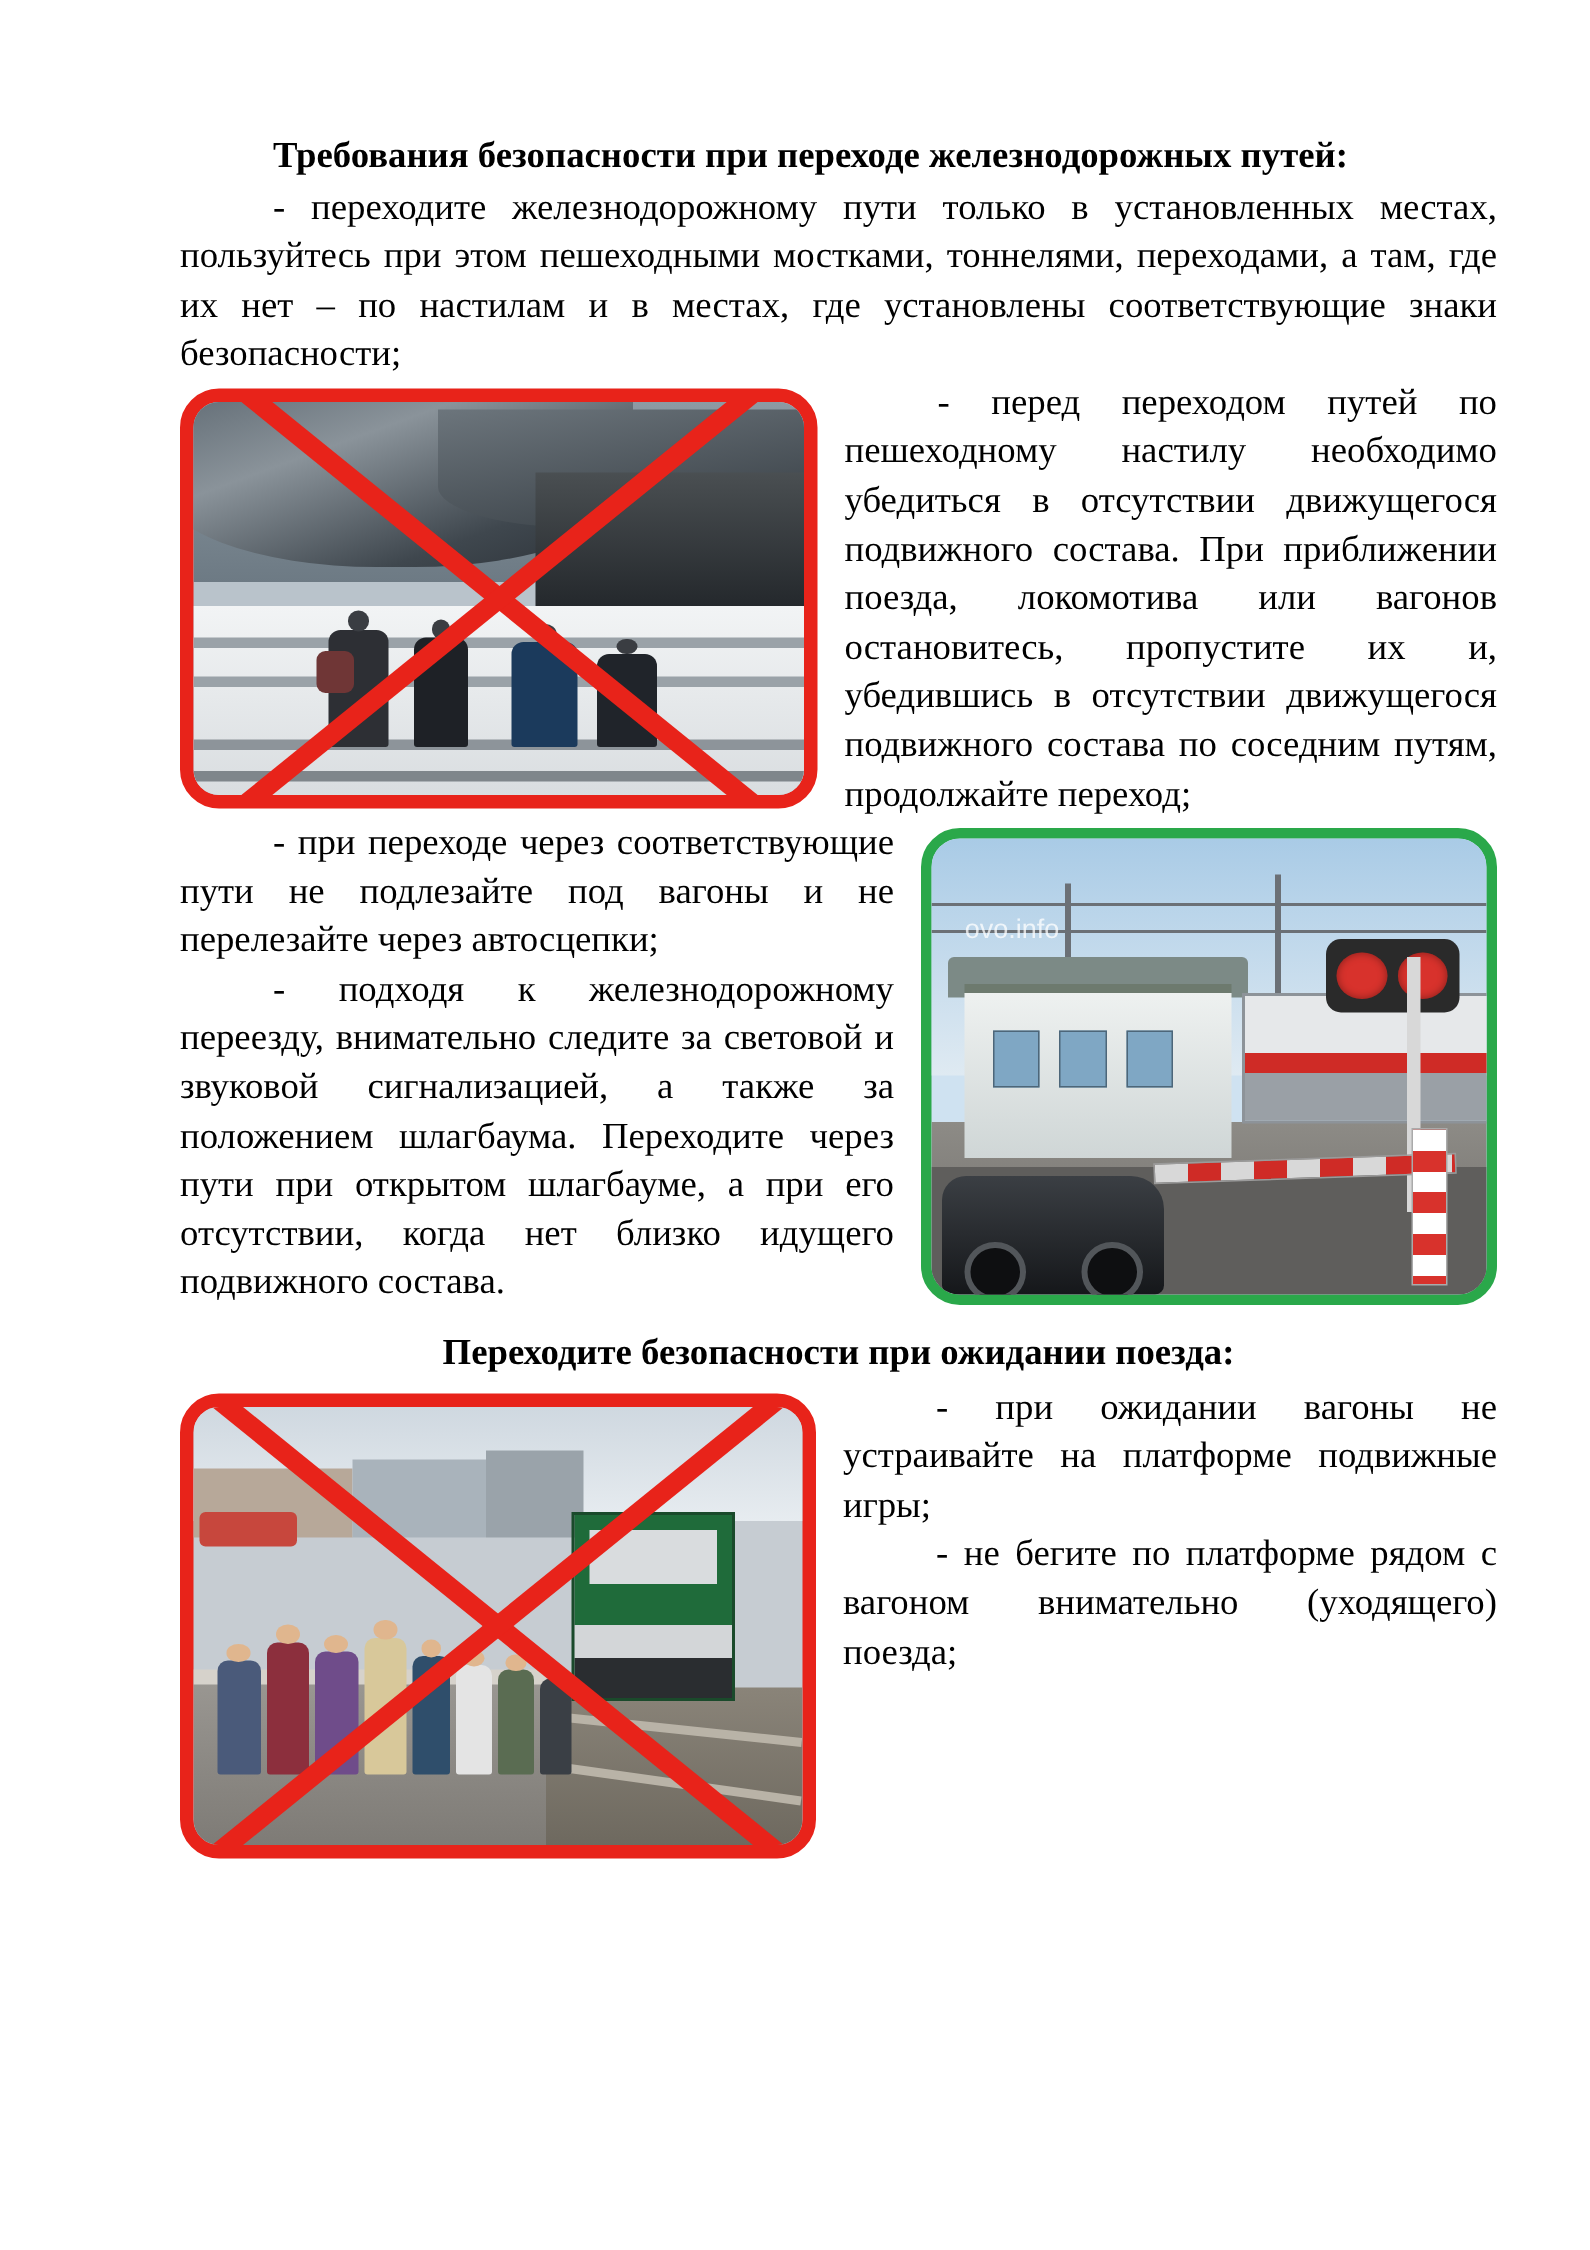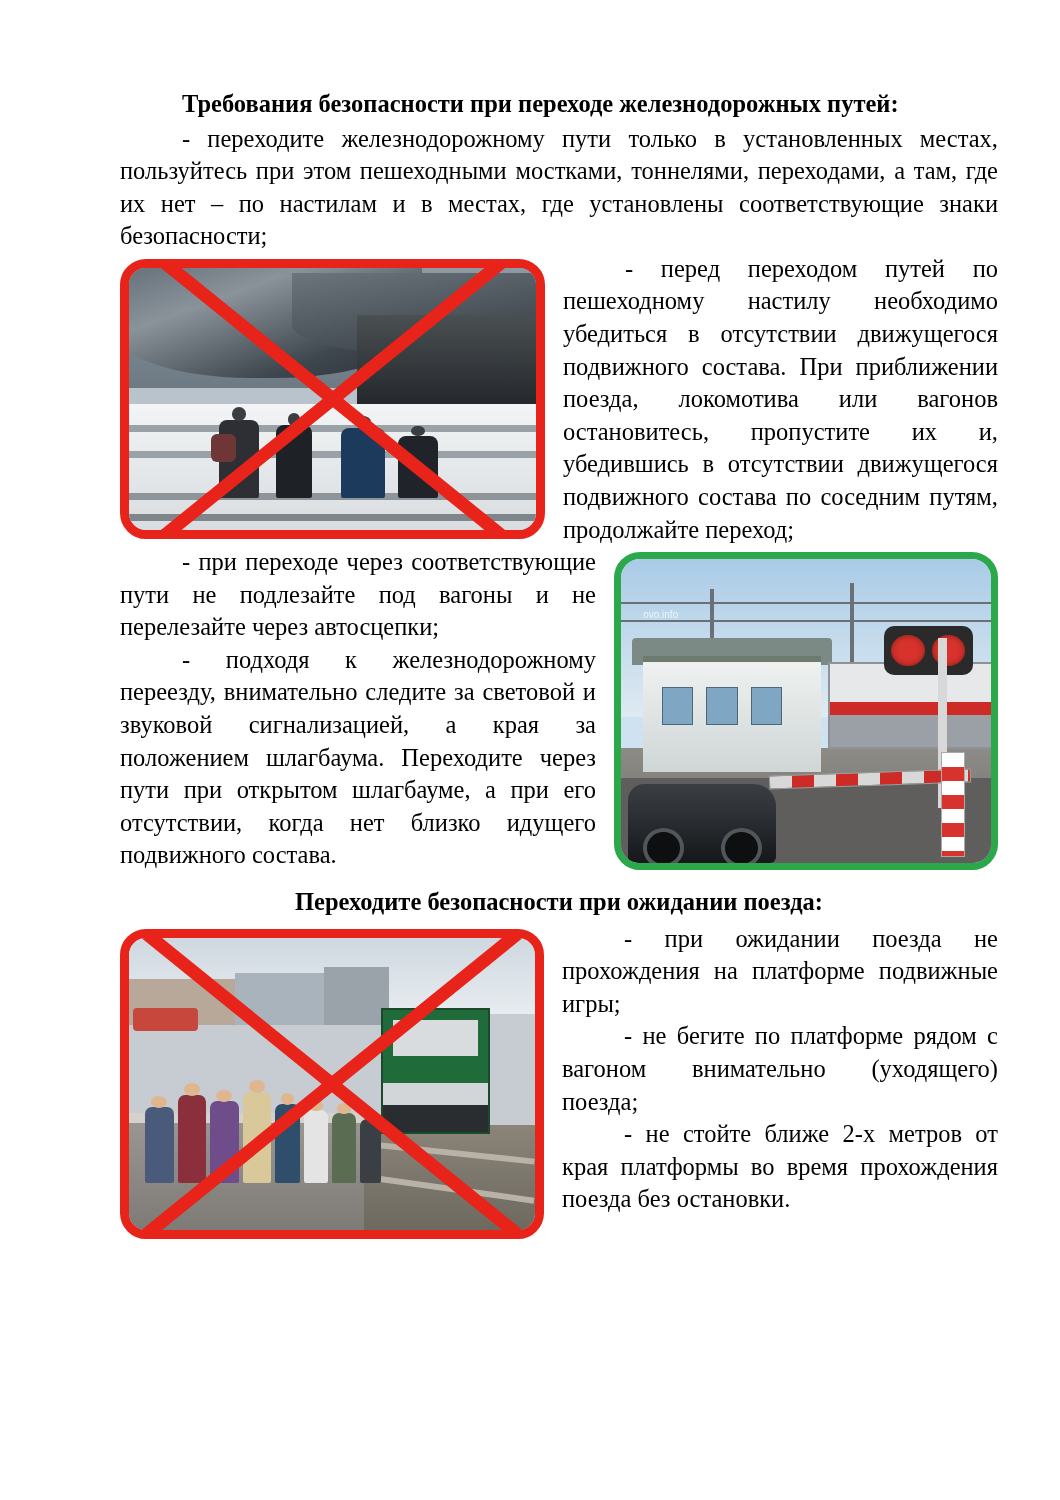--- a/index.html
+++ b/index.html
@@ -149,21 +149,21 @@
   .p2-stripe-post {
     position:absolute; right:7%; bottom:2%; width:22px; height:34%;
     background:repeating-linear-gradient(#ffffff 0 14px,#d8322c 14px 28px);
     border:1px solid #aaa;
   }
   .p2-car {
     position:absolute; left:2%; bottom:0; width:40%; height:26%;
     background:linear-gradient(#3b3f44,#15171a); border-radius:16px 22px 6px 6px;
   }
   .p2-wheel { position:absolute; bottom:-6%; width:22%; height:40%; background:#0e0f11; border-radius:50%; border:4px solid #52565a; }
-  .p2-watermark { position:absolute; left:6%; top:16%; font-family:"Liberation Sans",sans-serif; font-size:10px; color:rgba(255,255,255,.75); }
+  .p2-watermark { position:absolute; left:6%; top:16%; font-family:"Liberation Sans",sans-serif; font-size:18px; color:rgba(255,255,255,.75); }
 
   
   #photo-crowded-platform { width: 424px; height: 310px; background: #c6ccd2; }
   .p3-sky { position:absolute; left:0; top:0; width:100%; height:26%; background:linear-gradient(#cfd8e0,#e7ecf0); }
   .p3-bldg { position:absolute; background:#b7a899; }
   .p3-platform { position:absolute; left:0; top:62%; width:58%; height:38%; background:linear-gradient(#9a9792,#7e7b76); }
   .p3-edge { position:absolute; left:0; top:60%; width:58%; height:10px; background:#d6d2cb; }
   .p3-ballast { position:absolute; left:44%; top:64%; width:56%; height:36%; background:linear-gradient(#8a8479,#6e695f); }
   .p3-track { position:absolute; background:#b9b3a7; }
   .p3-train {
@@ -242,21 +242,21 @@
           <div class="p2-wheel" style="left:10%;"></div>
           <div class="p2-wheel" style="right:10%;"></div>
         </div>
         <div class="p2-watermark">ovo.info</div>
       </div>
 
     </div>
 
     <p class="para">- при переходе через соответствующие пути не подлезайте под вагоны и не перелезайте через автосцепки;</p>
 
-    <p class="para">- подходя к железнодорожному переезду, внимательно следите за световой и звуковой сигнализацией, а края за положением шлагбаума. Переходите через пути при открытом шлагбауме, а при его отсутствии, когда нет близко идущего подвижного состава.</p>
+    <p class="para">- подходя к железнодорожному переезду, внимательно следите за световой и звуковой сигнализацией, а также за положением шлагбаума. Переходите через пути при открытом шлагбауме, а при его отсутствии, когда нет близко идущего подвижного состава.</p>
 
     <div style="clear:both;"></div>
 
     <div class="heading-center">Переходите безопасности при ожидании поезда:</div>
 
     <div class="img-left">
       <div id="photo-crowded-platform" class="photo frame-red cross-red">
         <div class="p3-sky"></div>
         <div class="p3-bldg" style="left:0; top:14%; width:26%; height:16%;"></div>
         <div class="p3-bldg" style="left:26%; top:12%; width:22%; height:18%; background:#a9b3bb;"></div>
@@ -291,18 +291,17 @@
         <div class="p3-person" style="left:50%; width:6%;  height:24%; background:#5a6c52;">
             <div class="p3-head"></div>
           </div>
         <div class="p3-person" style="left:57%; width:5%;  height:22%; background:#3a3f45;">
             <div class="p3-head"></div>
           </div>
       </div>
 
     </div>
 
-    <p class="para">- при ожидании поезда не прохождения на платформе подвижные игры;</p>
+    <p class="para">- при ожидании вагоны не устраивайте на платформе подвижные игры;</p>
     <p class="para">- не бегите по платформе рядом с вагоном внимательно (уходящего) поезда;</p>
-    <p class="para">- не стойте ближе 2-х метров от края платформы во время прохождения поезда без остановки.</p>
 
   </div>
 </div>
 
 </body></html>

